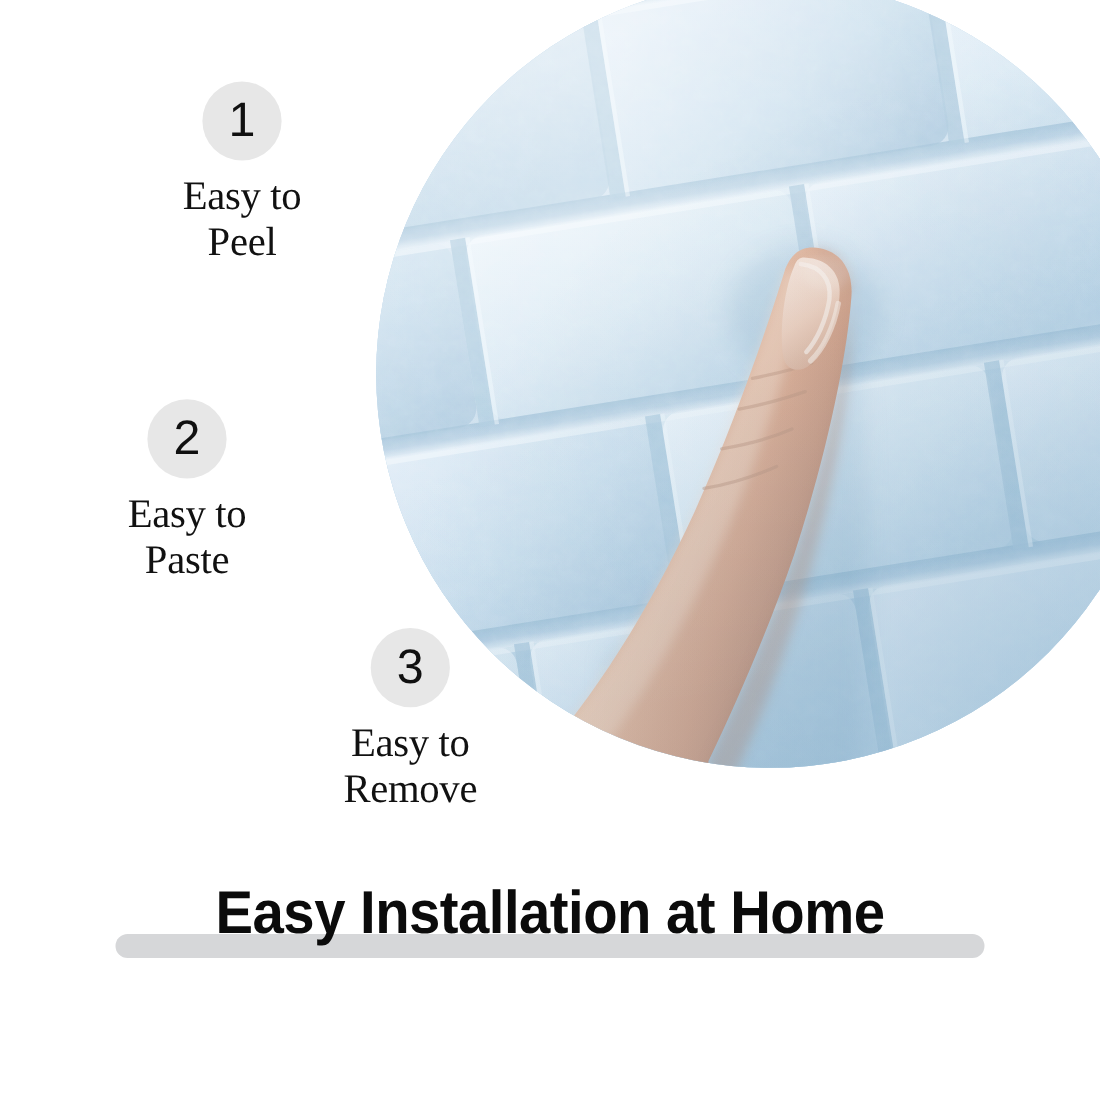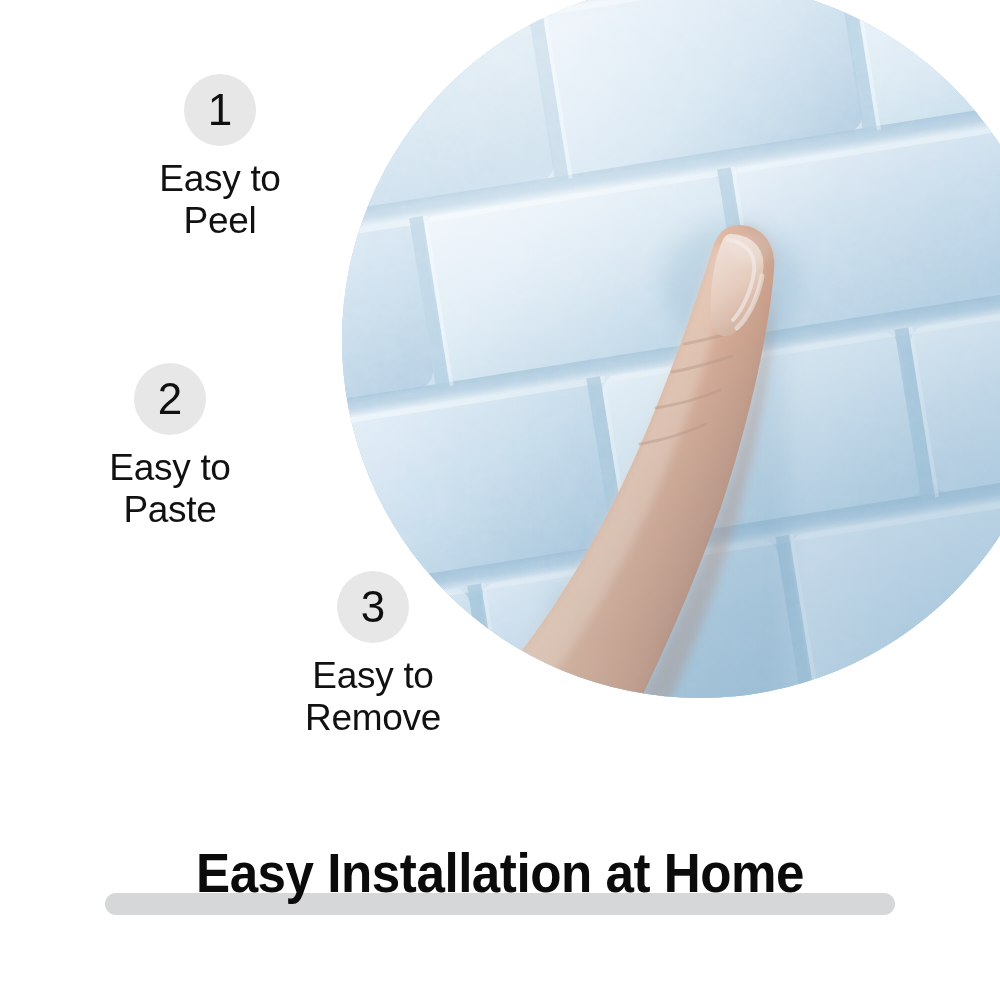--- a/index.html
+++ b/index.html
@@ -83,31 +83,32 @@
     letter-spacing: 0px;
   }
 
   .step-label {
     font-size: 37px;
     line-height: 1.13;
     color: #111111;
     font-weight: 400;
     letter-spacing: -0.3px;
     white-space: pre-line;
+    font-family: Liberation Serif, serif;
   }
 
   #step-1 { left: 90px; top: 74px; }
   #step-2 { left: 40px; top: 363px; }
   #step-3 { left: 243px; top: 571px; }
 
   
   .headline-wrap {
     position: absolute;
     left: 0;
-    top: 846px;
+    top: 802px;
     width: 819px;
     height: 78px;
   }
 
   .headline-bar {
     position: absolute;
     left: 105px;
     top: 47px;
     width: 790px;
     height: 22px;

